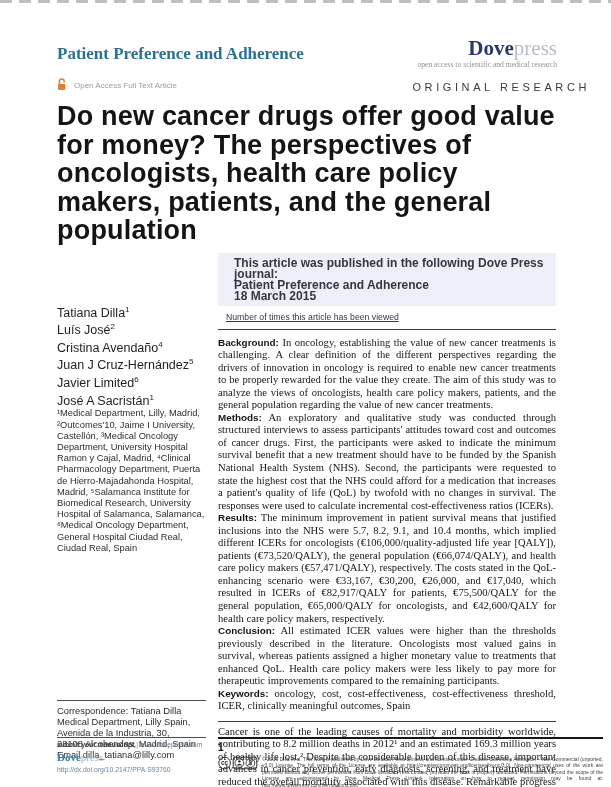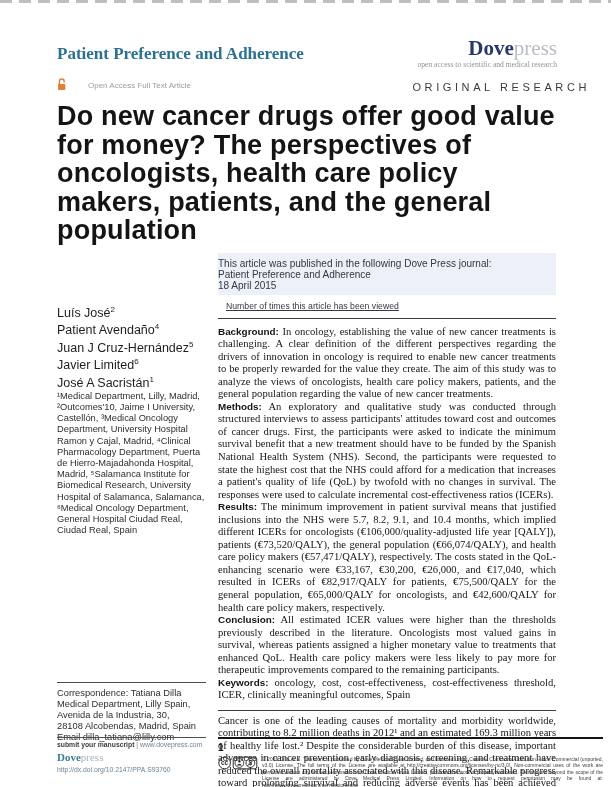--- a/index.html
+++ b/index.html
@@ -14,39 +14,39 @@
   
   .hdr { display:flex; justify-content:space-between; align-items:flex-start; }
   .journal-name { font-family:"Liberation Serif", serif; font-weight:bold; font-size:17px; color:#2b7191; margin-top:6px; }
   .dove-block { text-align:right; margin-right:33px; }
   .dove-logo { font-family:"Liberation Serif", serif; font-size:21px; line-height:20px; }
   .dove-bold { font-weight:bold; color:#28386b; }
   .dove-light { color:#b7bcc6; }
   .dove-tagline { font-family:"Liberation Serif", serif; font-size:7.6px; color:#8d929b; margin-top:2px; }
 
   .hdr-row2 { display:flex; justify-content:space-between; align-items:flex-end; margin-top:9px; }
-  .open-access { display:flex; align-items:center; gap:21px; font-size:8px; color:#9b9b9b; }
+  .open-access { display:flex; align-items:center; gap:7px; font-size:8px; color:#9b9b9b; }
   .article-type { font-size:11px; letter-spacing:3.6px; color:#373b41; }
 
   
   .title { margin-top:9px; font-size:27px; line-height:28.5px; color:#141414; letter-spacing:.2px; width:505px; }
 
   
   .main { display:grid; grid-template-columns:149px 338px; column-gap:12px; margin-top:8px; }
 
   .left-col { padding-top:50px; }
   .authors { font-size:12.5px; line-height:13.5px; color:#1e1e1e; }
   .authors div { margin-bottom:0; }
   .authors sup { font-size:8px; }
   .affiliations { font-size:9.3px; line-height:11.2px; color:#2d2d2d; }
   .corr-rule { border:none; border-top:1.5px solid #4d4d4d; margin-top:146px; width:149px; }
   .correspondence { margin-top:5px; font-size:9.3px; line-height:11px; color:#2d2d2d; white-space:pre-line; }
 
   
-  .info-box { background:#edeff9; padding:5px 8px 4px 0; font-size:10px; line-height:11px; color:#34383f; }
+  .info-box { background:#edeff9; padding:5px 8px 4px 16px; font-size:12px; line-height:11px; color:#34383f;font-weight:bold; }
   .views-link { display:inline-block; margin:1px 0 0 8px; font-size:8.7px; color:#34383f; text-decoration:underline; cursor:pointer; }
   .abstract-rule { border:none; border-top:1.6px solid #3c3c3c; margin-top:5px; }
 
   .abstract { margin-top:7px; font-family:"Liberation Serif", serif; font-size:10.6px; line-height:12.55px; text-align:justify; color:#151515; }
   .abstract p { margin:0; }
   .abstract .lbl { font-family:"Liberation Sans", sans-serif; font-weight:bold; font-size:9.9px; }
 
   .section-rule { border:none; border-top:1.6px solid #3c3c3c; margin-top:8px; }
   .section-heading { font-size:16.5px; font-weight:bold; color:#121212; margin-top:6px; letter-spacing:.2px; }
   .section-body { margin-top:4px; font-family:"Liberation Serif", serif; font-size:10.6px; line-height:12.5px; text-align:justify; color:#151515; }
@@ -96,40 +96,41 @@
     </div>
     <div class="article-type">ORIGINAL RESEARCH</div>
   </div>
 
   <h1 class="title">Do new cancer drugs offer good value for money? The perspectives of oncologists, health care policy makers, patients, and the general population</h1>
 
   <div class="main">
 
     <div class="left-col">
       <div class="authors">
+        <div><span>Tatiana Dilla</span><sup>1</sup></div>
         <div><span>Luís José</span><sup>2</sup></div>
-        <div><span>Patient Avendaño</span><sup>4</sup></div>
+        <div><span>Cristina Avendaño</span><sup>4</sup></div>
         <div><span>Juan J Cruz-Hernández</span><sup>5</sup></div>
         <div><span>Javier Limited</span><sup>6</sup></div>
         <div><span>José A Sacristán</span><sup>1</sup></div>
       </div>
       <div class="affiliations">¹Medical Department, Lilly, Madrid, ²Outcomes'10, Jaime I University, Castellón, ³Medical Oncology Department, University Hospital Ramon y Cajal, Madrid, ⁴Clinical Pharmacology Department, Puerta de Hierro-Majadahonda Hospital, Madrid, ⁵Salamanca Institute for Biomedical Research, University Hospital of Salamanca, Salamanca, ⁶Medical Oncology Department, General Hospital Ciudad Real, Ciudad Real, Spain</div>
       <hr class="corr-rule">
       <div class="correspondence">Correspondence: Tatiana Dilla
 Medical Department, Lilly Spain,
 Avenida de la Industria, 30,
 28108 Alcobendas, Madrid, Spain
 Email dilla_tatiana@lilly.com</div>
     </div>
 
     <div class="right-col">
       <div class="info-box">
         <div>This article was published in the following Dove Press journal:</div>
         <div>Patient Preference and Adherence</div>
-        <div>18 April 2015</div>
+        <div>18 March 2015</div>
       </div>
       <a class="views-link">Number of times this article has been viewed</a>
       <hr class="abstract-rule">
 
       <div class="abstract">
         <p><span class="lbl">Background:</span> <span>In oncology, establishing the value of new cancer treatments is challenging. A clear definition of the different perspectives regarding the drivers of innovation in oncology is required to enable new cancer treatments to be properly rewarded for the value they create. The aim of this study was to analyze the views of oncologists, health care policy makers, patients, and the general population regarding the value of new cancer treatments.</span></p>
         <p><span class="lbl">Methods:</span> <span>An exploratory and qualitative study was conducted through structured interviews to assess participants' attitudes toward cost and outcomes of cancer drugs. First, the participants were asked to indicate the minimum survival benefit that a new treatment should have to be funded by the Spanish National Health System (NHS). Second, the participants were requested to state the highest cost that the NHS could afford for a medication that increases a patient's quality of life (QoL) by twofold with no changes in survival. The responses were used to calculate incremental cost-effectiveness ratios (ICERs).</span></p>
         <p><span class="lbl">Results:</span> <span>The minimum improvement in patient survival means that justified inclusions into the NHS were 5.7, 8.2, 9.1, and 10.4 months, which implied different ICERs for oncologists (€106,000/quality-adjusted life year [QALY]), patients (€73,520/QALY), the general population (€66,074/QALY), and health care policy makers (€57,471/QALY), respectively. The costs stated in the QoL-enhancing scenario were €33,167, €30,200, €26,000, and €17,040, which resulted in ICERs of €82,917/QALY for patients, €75,500/QALY for the general population, €65,000/QALY for oncologists, and €42,600/QALY for health care policy makers, respectively.</span></p>
         <p><span class="lbl">Conclusion:</span> <span>All estimated ICER values were higher than the thresholds previously described in the literature. Oncologists most valued gains in survival, whereas patients assigned a higher monetary value to treatments that enhanced QoL. Health care policy makers were less likely to pay more for therapeutic improvements compared to the remaining participants.</span></p>
         <p><span class="lbl">Keywords:</span> <span>oncology, cost, cost-effectiveness, cost-effectiveness threshold, ICER, clinically meaningful outcomes, Spain</span></p>

